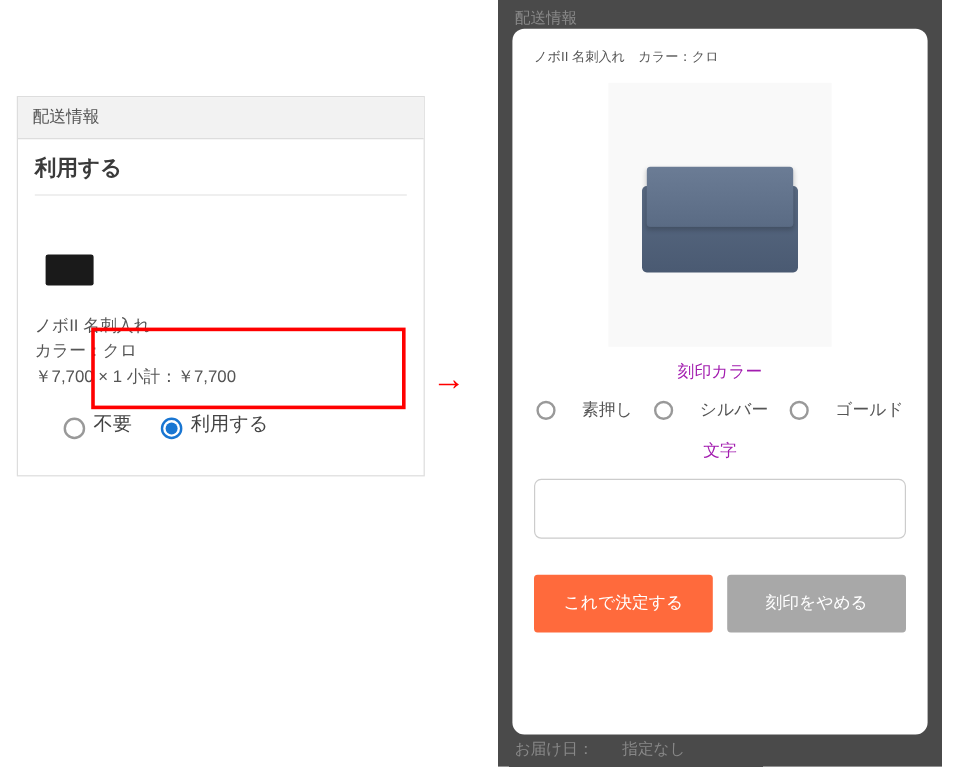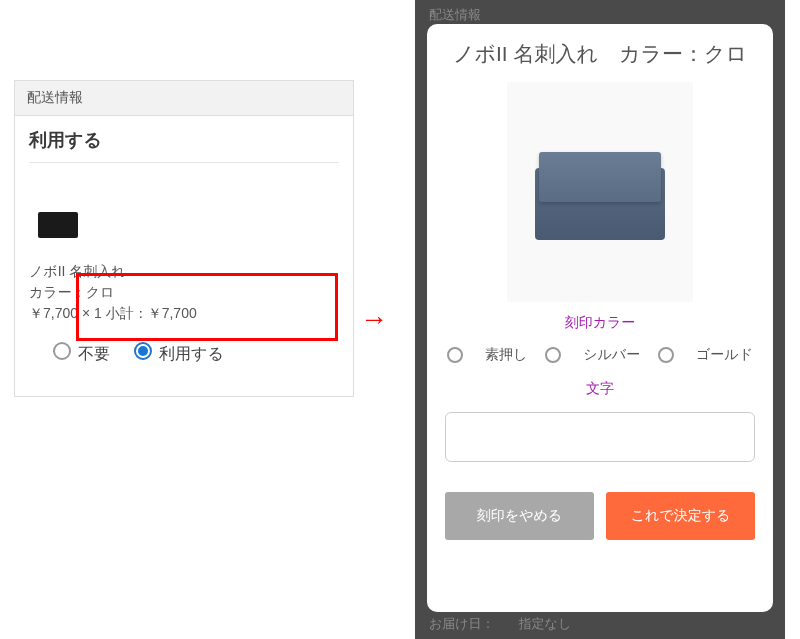--- a/index.html
+++ b/index.html
@@ -80,21 +80,21 @@
       height: 68px;
       border: 3px solid #ff0000;
     }
     .radio-row {
       display: flex;
       gap: 24px;
       padding: 18px 4px 0 24px;
     }
     .radio-opt {
       display: flex;
-      align-items: flex-start;
+      align-items: flex-end;
       gap: 7px;
       font-size: 16px;
       color: #444;
     }
     .radio-circle {
       width: 18px;
       height: 18px;
       border: 2px solid #999;
       border-radius: 50%;
       display: flex;
@@ -152,22 +152,22 @@
       position: absolute;
       left: 12px;
       top: 24px;
       width: 346px;
       height: 588px;
       background: #fff;
       border-radius: 10px;
       padding: 16px 18px;
     }
     .modal-title {
-      text-align: center;
-      font-size: 21px;
+      text-align: left;
+      font-size: 11px;
       color: #555;
       margin-bottom: 14px;
     }
     .product-image {
       width: 186px;
       height: 220px;
       margin: 0 auto 12px auto;
       background: #f9f9f9;
       display: flex;
       align-items: center;
@@ -312,17 +312,17 @@
       <label class="color-opt">
         <span class="c-radio"></span>
         <span>ゴールド</span>
       </label>
     </div>
 
     <div class="section-label">文字</div>
     <input class="text-input" type="text" style="">
 
     <div class="modal-buttons">
+      <button class="btn btn-primary">これで決定する</button>
       <button class="btn btn-secondary">刻印をやめる</button>
-      <button class="btn btn-primary">これで決定する</button>
     </div>
   </div>
 </div>
 
 </body></html>

